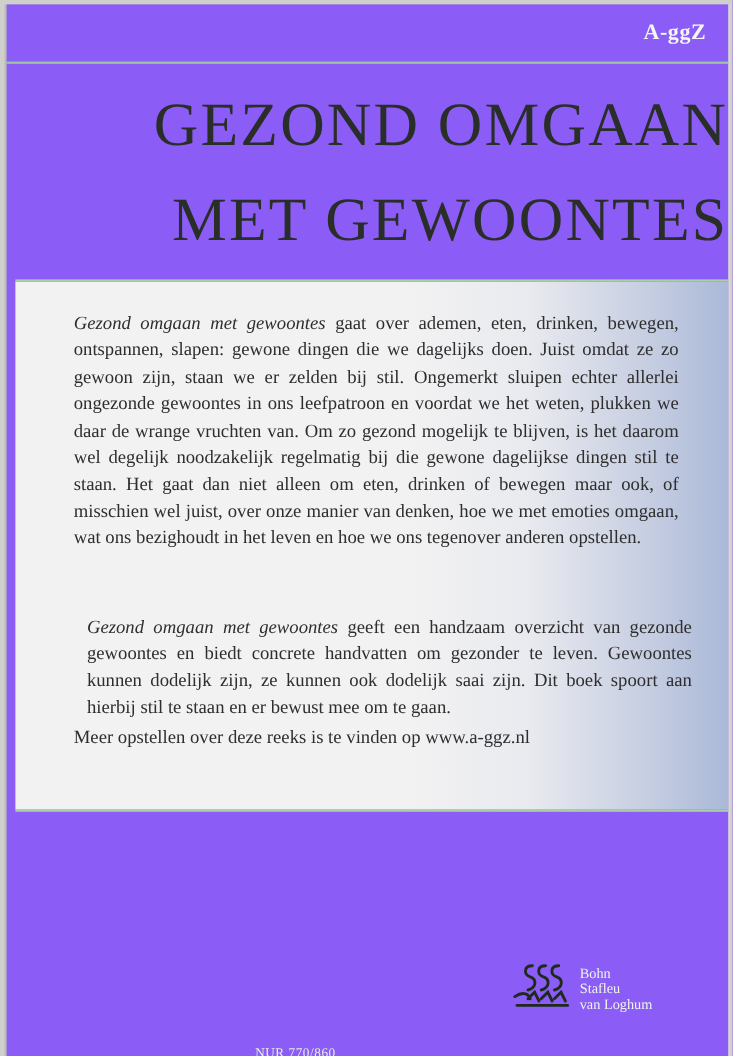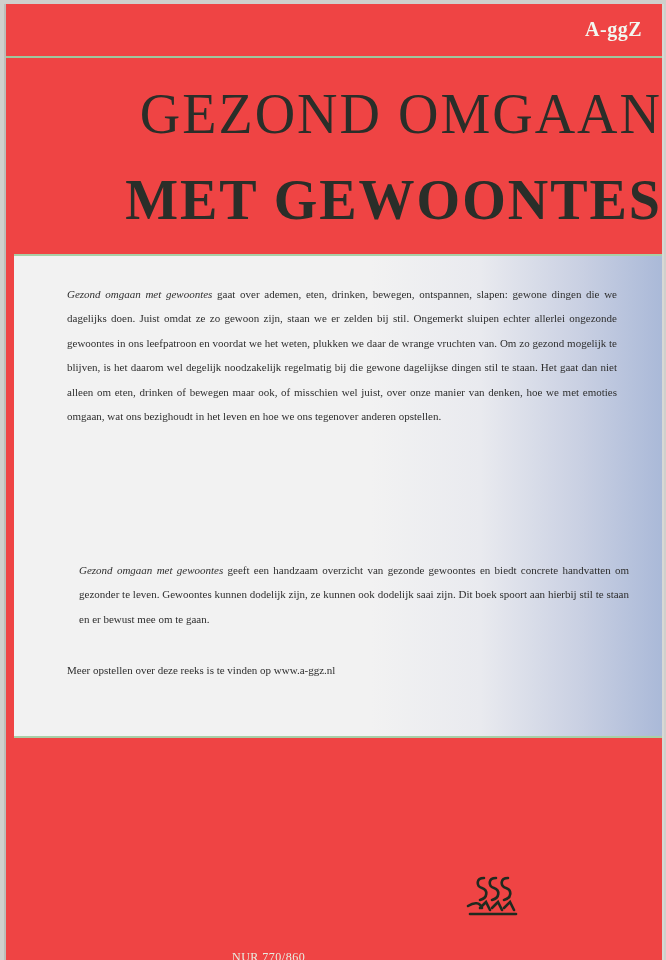--- a/index.html
+++ b/index.html
@@ -3,47 +3,47 @@
 <meta charset="utf-8">
 <style>
   html, body { margin: 0; padding: 0; }
   body {
     width: 666px; height: 960px; position: relative; overflow: hidden;
     background: #cfd0cc;
     font-family: "Liberation Serif", "DejaVu Serif", serif;
   }
   .cover {
     position: absolute; left: 6px; top: 4px; width: 656px; height: 956px;
-    background: #ef4444;
+    background: #8b5cf6;
     box-shadow: -2px 0 0 #bdbdb8, 2px 0 0 #d8d8d4;
   }
   .top-rule {
     position: absolute; left: 0; right: 0; top: 52px; height: 2px;
     background: #9ec79d;
   }
   .series-label {
     position: absolute; right: 20px; top: 14px;
     color: #f2f7f0; font-size: 20px; font-weight: bold; letter-spacing: 0.5px;
   }
   .title {
     position: absolute; left: 0; right: 0; text-align: right;
     color: #2a2e29; font-size: 56px; letter-spacing: 2px; line-height: 1;
     white-space: nowrap;
   }
   .title.l1 { top: 82px; }
-  .title.l2 { top: 168px; left: 24px; font-weight: bold; }
+  .title.l2 { top: 168px; left: 24px; }
   .panel {
     position: absolute; left: 8px; top: 250px; width: 648px; height: 480px;
     background: linear-gradient(90deg, #f2f2f2 0%, #f2f2f2 55%, #e9eaef 72%, #c8cfe2 88%, #aab9d8 100%);
     border-top: 2px solid #a9cfa7;
     border-bottom: 2px solid #a9cfa7;
   }
   .panel-text {
     position: absolute; left: 53px; width: 550px;
-    color: #2e2e2e; font-size: 11px; line-height: 24.4px;
+    color: #2e2e2e; font-size: 17px; line-height: 24.4px;
     text-align: justify;
   }
   .p1 { top: 26px; }
   .p2 { top: 290px; }
   .p3 { top: 402px; text-align: left; }
   .p3 .line { display: block; white-space: nowrap; }
   .it { font-style: italic; }
   .barcode-box {
     position: absolute; left: 62px; top: 806px; width: 142px; height: 108px;
     background: #f7f7f4; border: 1px solid #dedede;
@@ -105,13 +105,18 @@
       <path d="M30 4 C22 4 22 12 28 14 C34 16 34 24 26 26"></path>
       <path d="M42 4 C34 4 34 12 40 14 C46 16 46 24 38 26"></path>
       <path d="M2 32 C8 28 14 28 16 34"></path>
       <path d="M14 34 L20 28 L24 36"></path>
       <path d="M26 34 L32 28 L36 36"></path>
       <path d="M38 34 L44 28 L48 36"></path>
       <path d="M4 40 L50 40"></path>
     </g>
   </svg>
 
+  <div class="publisher">
+    <span>Bohn</span>
+    <span>Stafleu</span>
+    <span>van Loghum</span>
+  </div>
 </div>
 
 </body></html>

